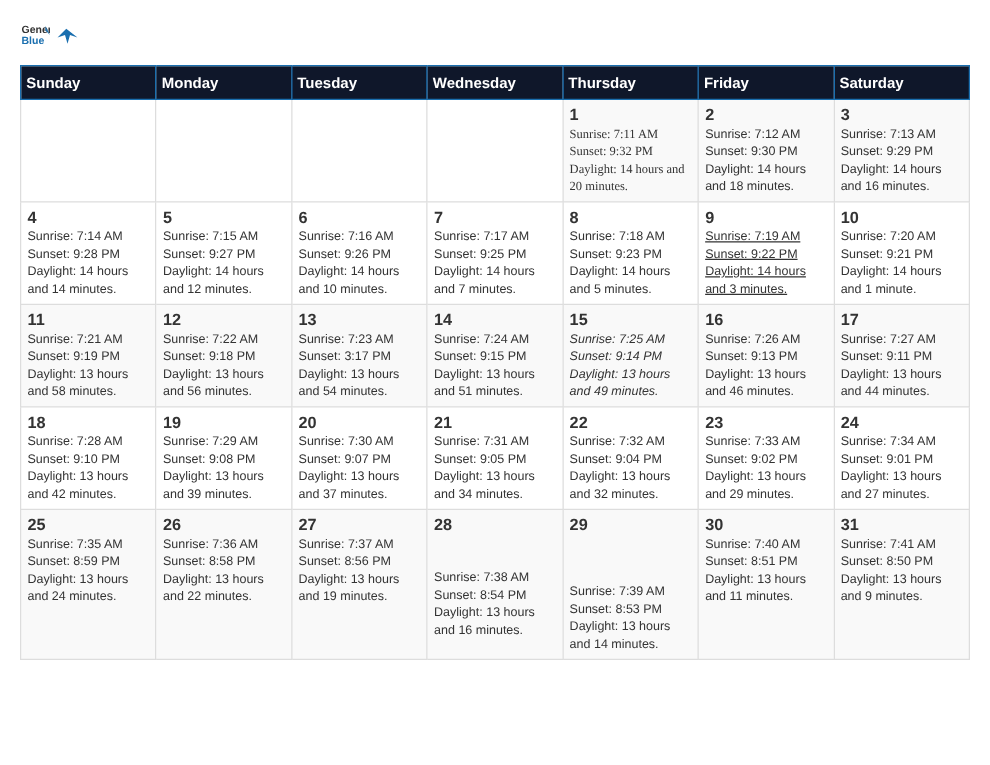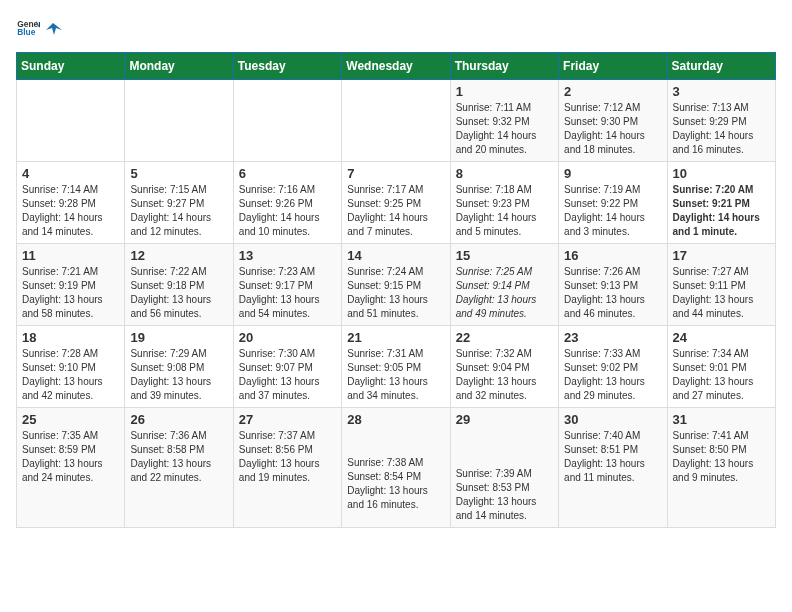--- a/index.html
+++ b/index.html
@@ -38,21 +38,21 @@
       font-size: 16px;
       color: #555;
       margin-top: 2px;
     }
     table {
       width: 100%;
       border-collapse: collapse;
       font-size: 11px;
     }
     thead tr th {
-      background-color: #15803d;
+      background-color: #0f172a;
       color: #fff;
       padding: 6px 4px;
       text-align: left;
       font-size: 12px;
       border: 1px solid #1a6faf;
     }
     tbody tr td {
       border: 1px solid #ddd;
       padding: 4px 5px;
       vertical-align: top;
@@ -118,21 +118,21 @@
       </tr>
   </thead>
   <tbody id="calendar-body">
   <tr>
         <td class="empty-cell"></td>
         <td class="empty-cell"></td>
         <td class="empty-cell"></td>
         <td class="empty-cell"></td>
         <td>
           <span class="day-number">1</span>
-          <div class="day-info" style="white-space: pre-line;">Sunrise: 7:11 AM
+          <div class="day-info" style="white-space: pre-line; font-family: Liberation Serif, serif;">Sunrise: 7:11 AM
 Sunset: 9:32 PM
 Daylight: 14 hours and 20 minutes.</div>
         </td>
         <td>
           <span class="day-number">2</span>
           <div class="day-info" style="white-space: pre-line;">Sunrise: 7:12 AM
 Sunset: 9:30 PM
 Daylight: 14 hours and 18 minutes.</div>
         </td>
         <td>
@@ -168,48 +168,48 @@
 Daylight: 14 hours and 7 minutes.</div>
         </td>
         <td>
           <span class="day-number">8</span>
           <div class="day-info" style="white-space: pre-line;">Sunrise: 7:18 AM
 Sunset: 9:23 PM
 Daylight: 14 hours and 5 minutes.</div>
         </td>
         <td>
           <span class="day-number">9</span>
-          <div class="day-info" style="white-space: pre-line;">Sunrise: 7:19 AM
+          <div class="day-info" style="white-space: pre-line; text-decoration: underline;">Sunrise: 7:19 AM
 Sunset: 9:22 PM
 Daylight: 14 hours and 3 minutes.</div>
         </td>
         <td>
           <span class="day-number">10</span>
-          <div class="day-info" style="white-space: pre-line; font-weight: bold;">Sunrise: 7:20 AM
+          <div class="day-info" style="white-space: pre-line;">Sunrise: 7:20 AM
 Sunset: 9:21 PM
 Daylight: 14 hours and 1 minute.</div>
         </td>
       </tr>
       <tr>
         <td>
           <span class="day-number">11</span>
           <div class="day-info" style="white-space: pre-line;">Sunrise: 7:21 AM
 Sunset: 9:19 PM
 Daylight: 13 hours and 58 minutes.</div>
         </td>
         <td>
           <span class="day-number">12</span>
           <div class="day-info" style="white-space: pre-line;">Sunrise: 7:22 AM
 Sunset: 9:18 PM
 Daylight: 13 hours and 56 minutes.</div>
         </td>
         <td>
           <span class="day-number">13</span>
           <div class="day-info" style="white-space: pre-line;">Sunrise: 7:23 AM
-Sunset: 9:17 PM
+Sunset: 3:17 PM
 Daylight: 13 hours and 54 minutes.</div>
         </td>
         <td>
           <span class="day-number">14</span>
           <div class="day-info" style="white-space: pre-line;">Sunrise: 7:24 AM
 Sunset: 9:15 PM
 Daylight: 13 hours and 51 minutes.</div>
         </td>
         <td>
           <span class="day-number">15</span>

